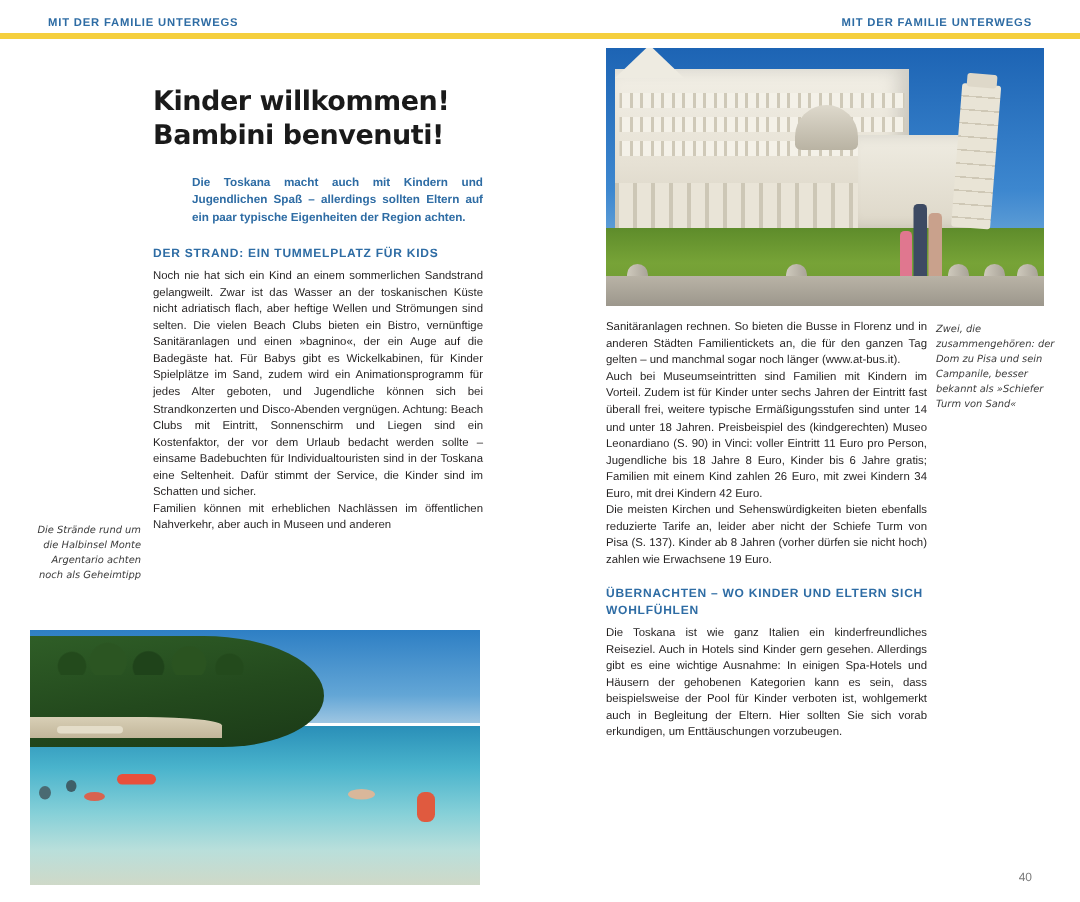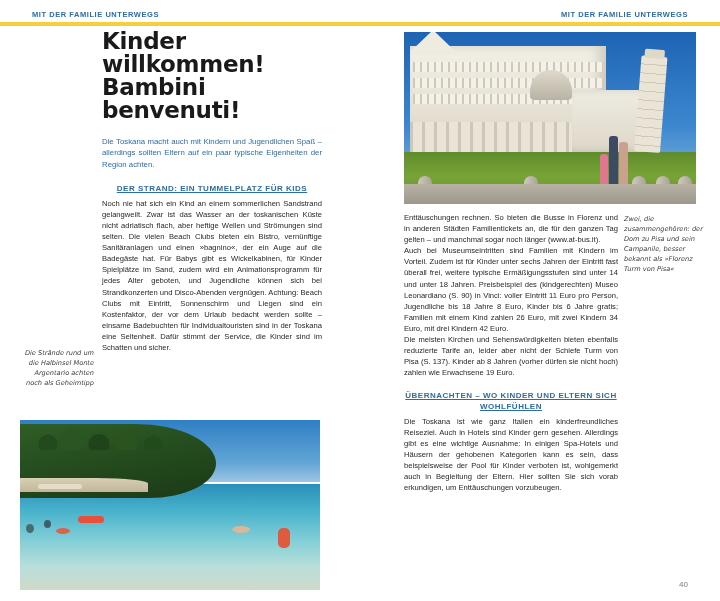--- a/index.html
+++ b/index.html
@@ -29,32 +29,33 @@
   .col {
     position: absolute;
     font-size: 7.6px; line-height: 11.1px; color: #221f1f;
     text-align: justify; hyphens: auto;
   }
   .col-left  { left: 102px; top: 30px;  width: 220px; }
   .col-right { left: 404px; top: 212px; width: 214px; }
 
   h1.title {
     font-family: "DejaVu Sans", sans-serif;
-    font-size: 23px; line-height: 23px; font-weight: bold;
+    font-size: 18px; line-height: 23px; font-weight: bold;
     color: #1a1a1a; letter-spacing: -.3px;
     margin-bottom: 14px;
+    margin-top: 26px;
   }
   .lede {
-    font-size: 7.8px; line-height: 11.4px; font-weight: normal;
-    color: #2e6ca4; margin-bottom: 14px; text-align: justify;
+    font-size: 7.8px; line-height: 11.4px; font-weight: bold;
+    color: #2e6ca4; margin-bottom: 14px; text-align: justify; margin-left: 26px;
   }
   h2.sec {
     font-size: 8px; line-height: 10.6px; font-weight: bold;
     letter-spacing: .5px; color: #2e6ca4; text-transform: uppercase;
-    margin: 13px 0 3px 0; text-align: center; text-decoration: underline;
+    margin: 13px 0 3px 0; text-align: left;
   }
   h2.sec.first { margin-top: 0; }
   p.body { margin: 0; text-align: justify; }
 
   
   .photo { position: absolute; overflow: hidden; }
 
   .photo-pisa { left: 404px; top: 32px; width: 292px; height: 172px; }
   .sky { position:absolute; inset:0;
     background: linear-gradient(180deg,#1d64b4 0%, #3d87cf 55%, #7fb4dd 88%, #bcd6e6 100%); }
@@ -132,24 +133,25 @@
   <div class="runhead right">MIT DER FAMILIE UNTERWEGS</div>
   <div class="rule"></div>
 
   <div class="col col-left">
     <h1 class="title">Kinder willkommen!<br>Bambini benvenuti!</h1>
     <div class="lede">Die Toskana macht auch mit Kindern und Jugendlichen Spaß – allerdings sollten Eltern auf ein paar typische Eigenheiten der Region achten.</div>
 
     <h2 class="sec first">DER STRAND: EIN TUMMELPLATZ FÜR KIDS</h2>
     <p class="body">Noch nie hat sich ein Kind an einem sommerlichen Sandstrand gelangweilt. Zwar ist das Wasser an der toskanischen Küste nicht adriatisch flach, aber heftige Wellen und Strömungen sind selten. Die vielen Beach Clubs bieten ein Bistro, vernünftige Sanitäranlagen und einen »bagnino«, der ein Auge auf die Badegäste hat. Für Babys gibt es Wickelkabinen, für Kinder Spielplätze im Sand, zudem wird ein Animationsprogramm für jedes Alter geboten, und Jugendliche können sich bei Strandkonzerten und Disco-Abenden vergnügen. Achtung: Beach Clubs mit Eintritt, Sonnenschirm und Liegen sind ein Kostenfaktor, der vor dem Urlaub bedacht werden sollte – einsame Badebuchten für Individualtouristen sind in der Toskana eine Seltenheit. Dafür stimmt der Service, die Kinder sind im Schatten und sicher.</p>
 
+    <p class="body">Familien können mit erheblichen Nachlässen im öffentlichen Nahverkehr, aber auch in Museen und anderen</p>
   </div>
 
   <div class="col col-right">
-    <p class="body">Enttäuschungen rechnen. So bieten die Busse in Florenz und in anderen Städten Familientickets an, die für den ganzen Tag gelten – und manchmal sogar noch länger (www.at-bus.it).</p>
+    <p class="body">Sanitäranlagen rechnen. So bieten die Busse in Florenz und in anderen Städten Familientickets an, die für den ganzen Tag gelten – und manchmal sogar noch länger (www.at-bus.it).</p>
     <p class="body">Auch bei Museumseintritten sind Familien mit Kindern im Vorteil. Zudem ist für Kinder unter sechs Jahren der Eintritt fast überall frei, weitere typische Ermäßigungsstufen sind unter 14 und unter 18 Jahren. Preisbeispiel des (kindgerechten) Museo Leonardiano (S. 90) in Vinci: voller Eintritt 11 Euro pro Person, Jugendliche bis 18 Jahre 8 Euro, Kinder bis 6 Jahre gratis; Familien mit einem Kind zahlen 26 Euro, mit zwei Kindern 34 Euro, mit drei Kindern 42 Euro.</p>
     <p class="body">Die meisten Kirchen und Sehenswürdigkeiten bieten ebenfalls reduzierte Tarife an, leider aber nicht der Schiefe Turm von Pisa (S. 137). Kinder ab 8 Jahren (vorher dürfen sie nicht hoch) zahlen wie Erwachsene 19 Euro.</p>
 
     <h2 class="sec">ÜBERNACHTEN – WO KINDER UND ELTERN SICH WOHLFÜHLEN</h2>
     <p class="body">Die Toskana ist wie ganz Italien ein kinderfreundliches Reiseziel. Auch in Hotels sind Kinder gern gesehen. Allerdings gibt es eine wichtige Ausnahme: In einigen Spa-Hotels und Häusern der gehobenen Kategorien kann es sein, dass beispielsweise der Pool für Kinder verboten ist, wohlgemerkt auch in Begleitung der Eltern. Hier sollten Sie sich vorab erkundigen, um Enttäuschungen vorzubeugen.</p>
   </div>
 
   <div class="photo photo-pisa">
     <div class="sky"></div>
     <div class="lawn"></div>
@@ -170,21 +172,21 @@
     <div class="bollard" style="left:228px;"></div>
     <div class="bollard" style="left:252px;"></div>
     <div class="bollard" style="left:274px;"></div>
     <div class="family">
       <div class="fig" style="left:0; width:8px; height:32px; background:#e0778f;"></div>
       <div class="fig" style="left:9px; width:9px; height:50px; background:#3d4a63;"></div>
       <div class="fig" style="left:19px; width:9px; height:44px; background:#c9a18c;"></div>
     </div>
     <div class="path"></div>
   </div>
-  <div class="caption cap-right">Zwei, die zusammengehören: der Dom zu Pisa und sein Campanile, besser bekannt als »Florenz Turm von Pisa«</div>
+  <div class="caption cap-right">Zwei, die zusammengehören: der Dom zu Pisa und sein Campanile, besser bekannt als »Schiefer Turm von Sand«</div>
 
   <div class="photo photo-beach">
     <div class="bsky"></div>
     <div class="sea"></div>
     <div class="headland"></div>
     <div class="trees"></div>
     <div class="shore"></div>
     <div class="swimmer" style="left:58px; top:96px; width:26px; height:7px; background:#e8503c; border-radius:4px;"></div>
     <div class="swimmer" style="left:36px; top:108px; width:14px; height:6px; background:#d8634f;"></div>
     <div class="swimmer" style="left:6px; top:104px; width:8px; height:9px; background:#4a6a72;"></div>

